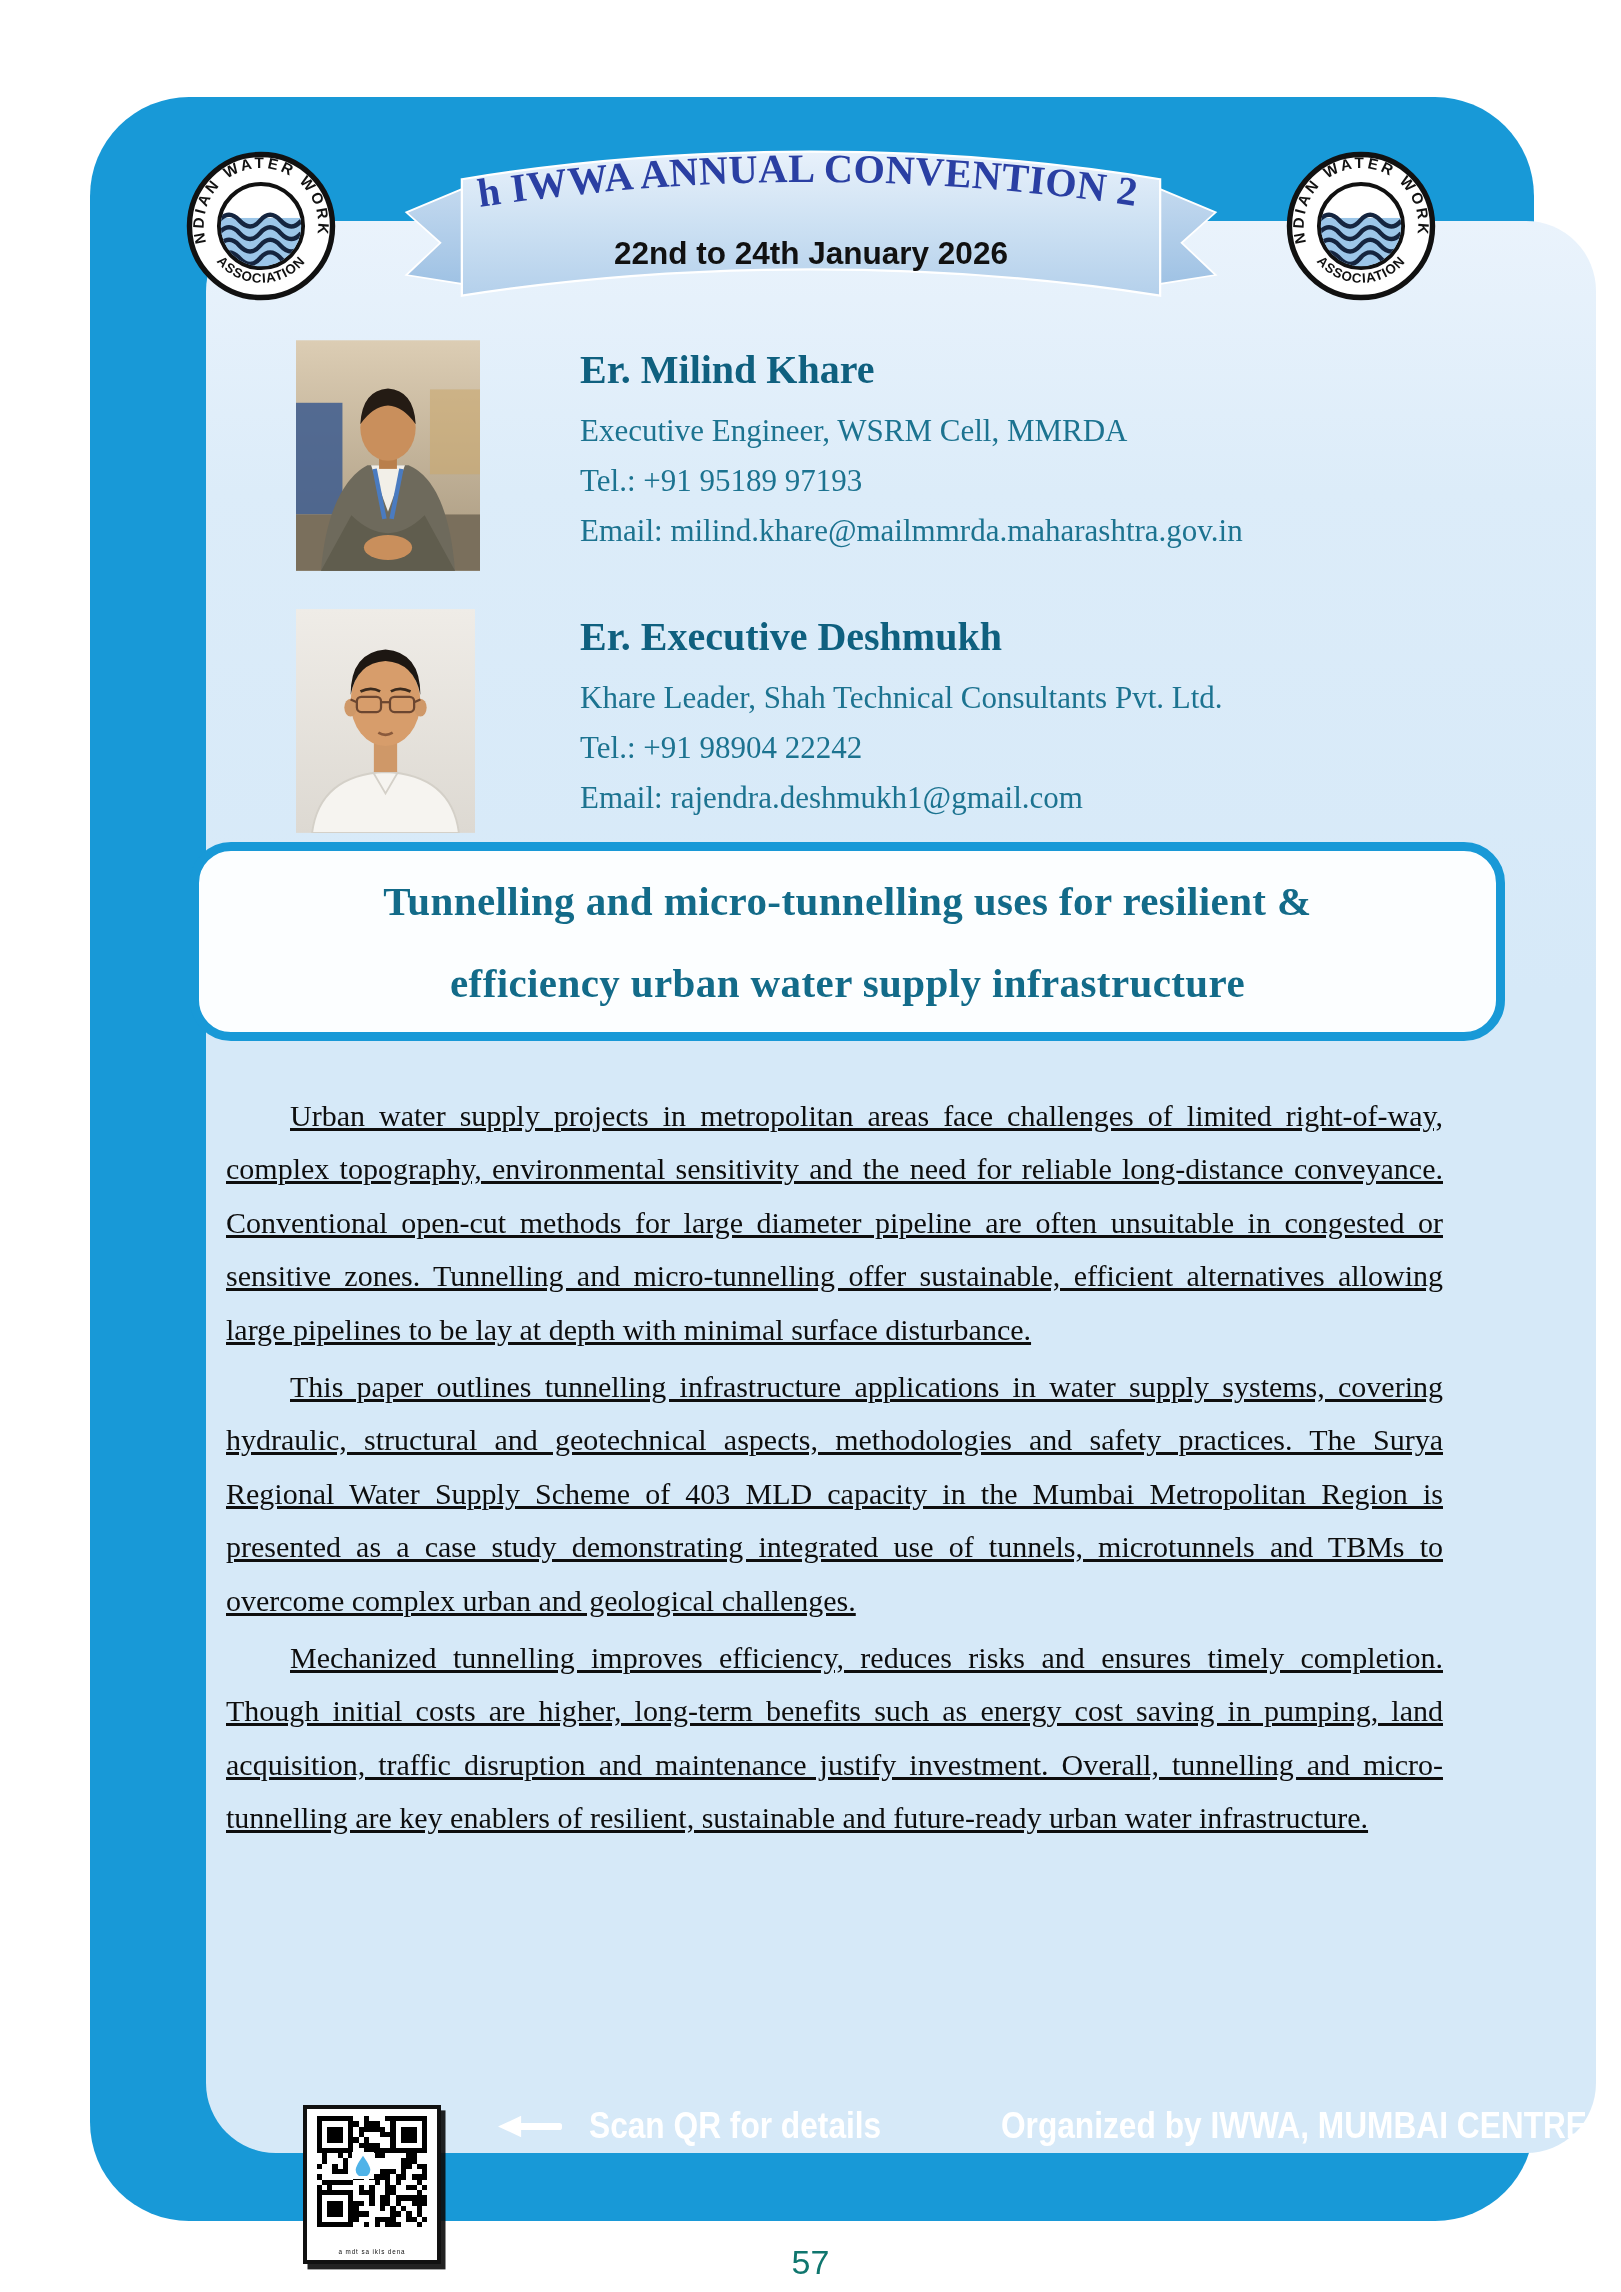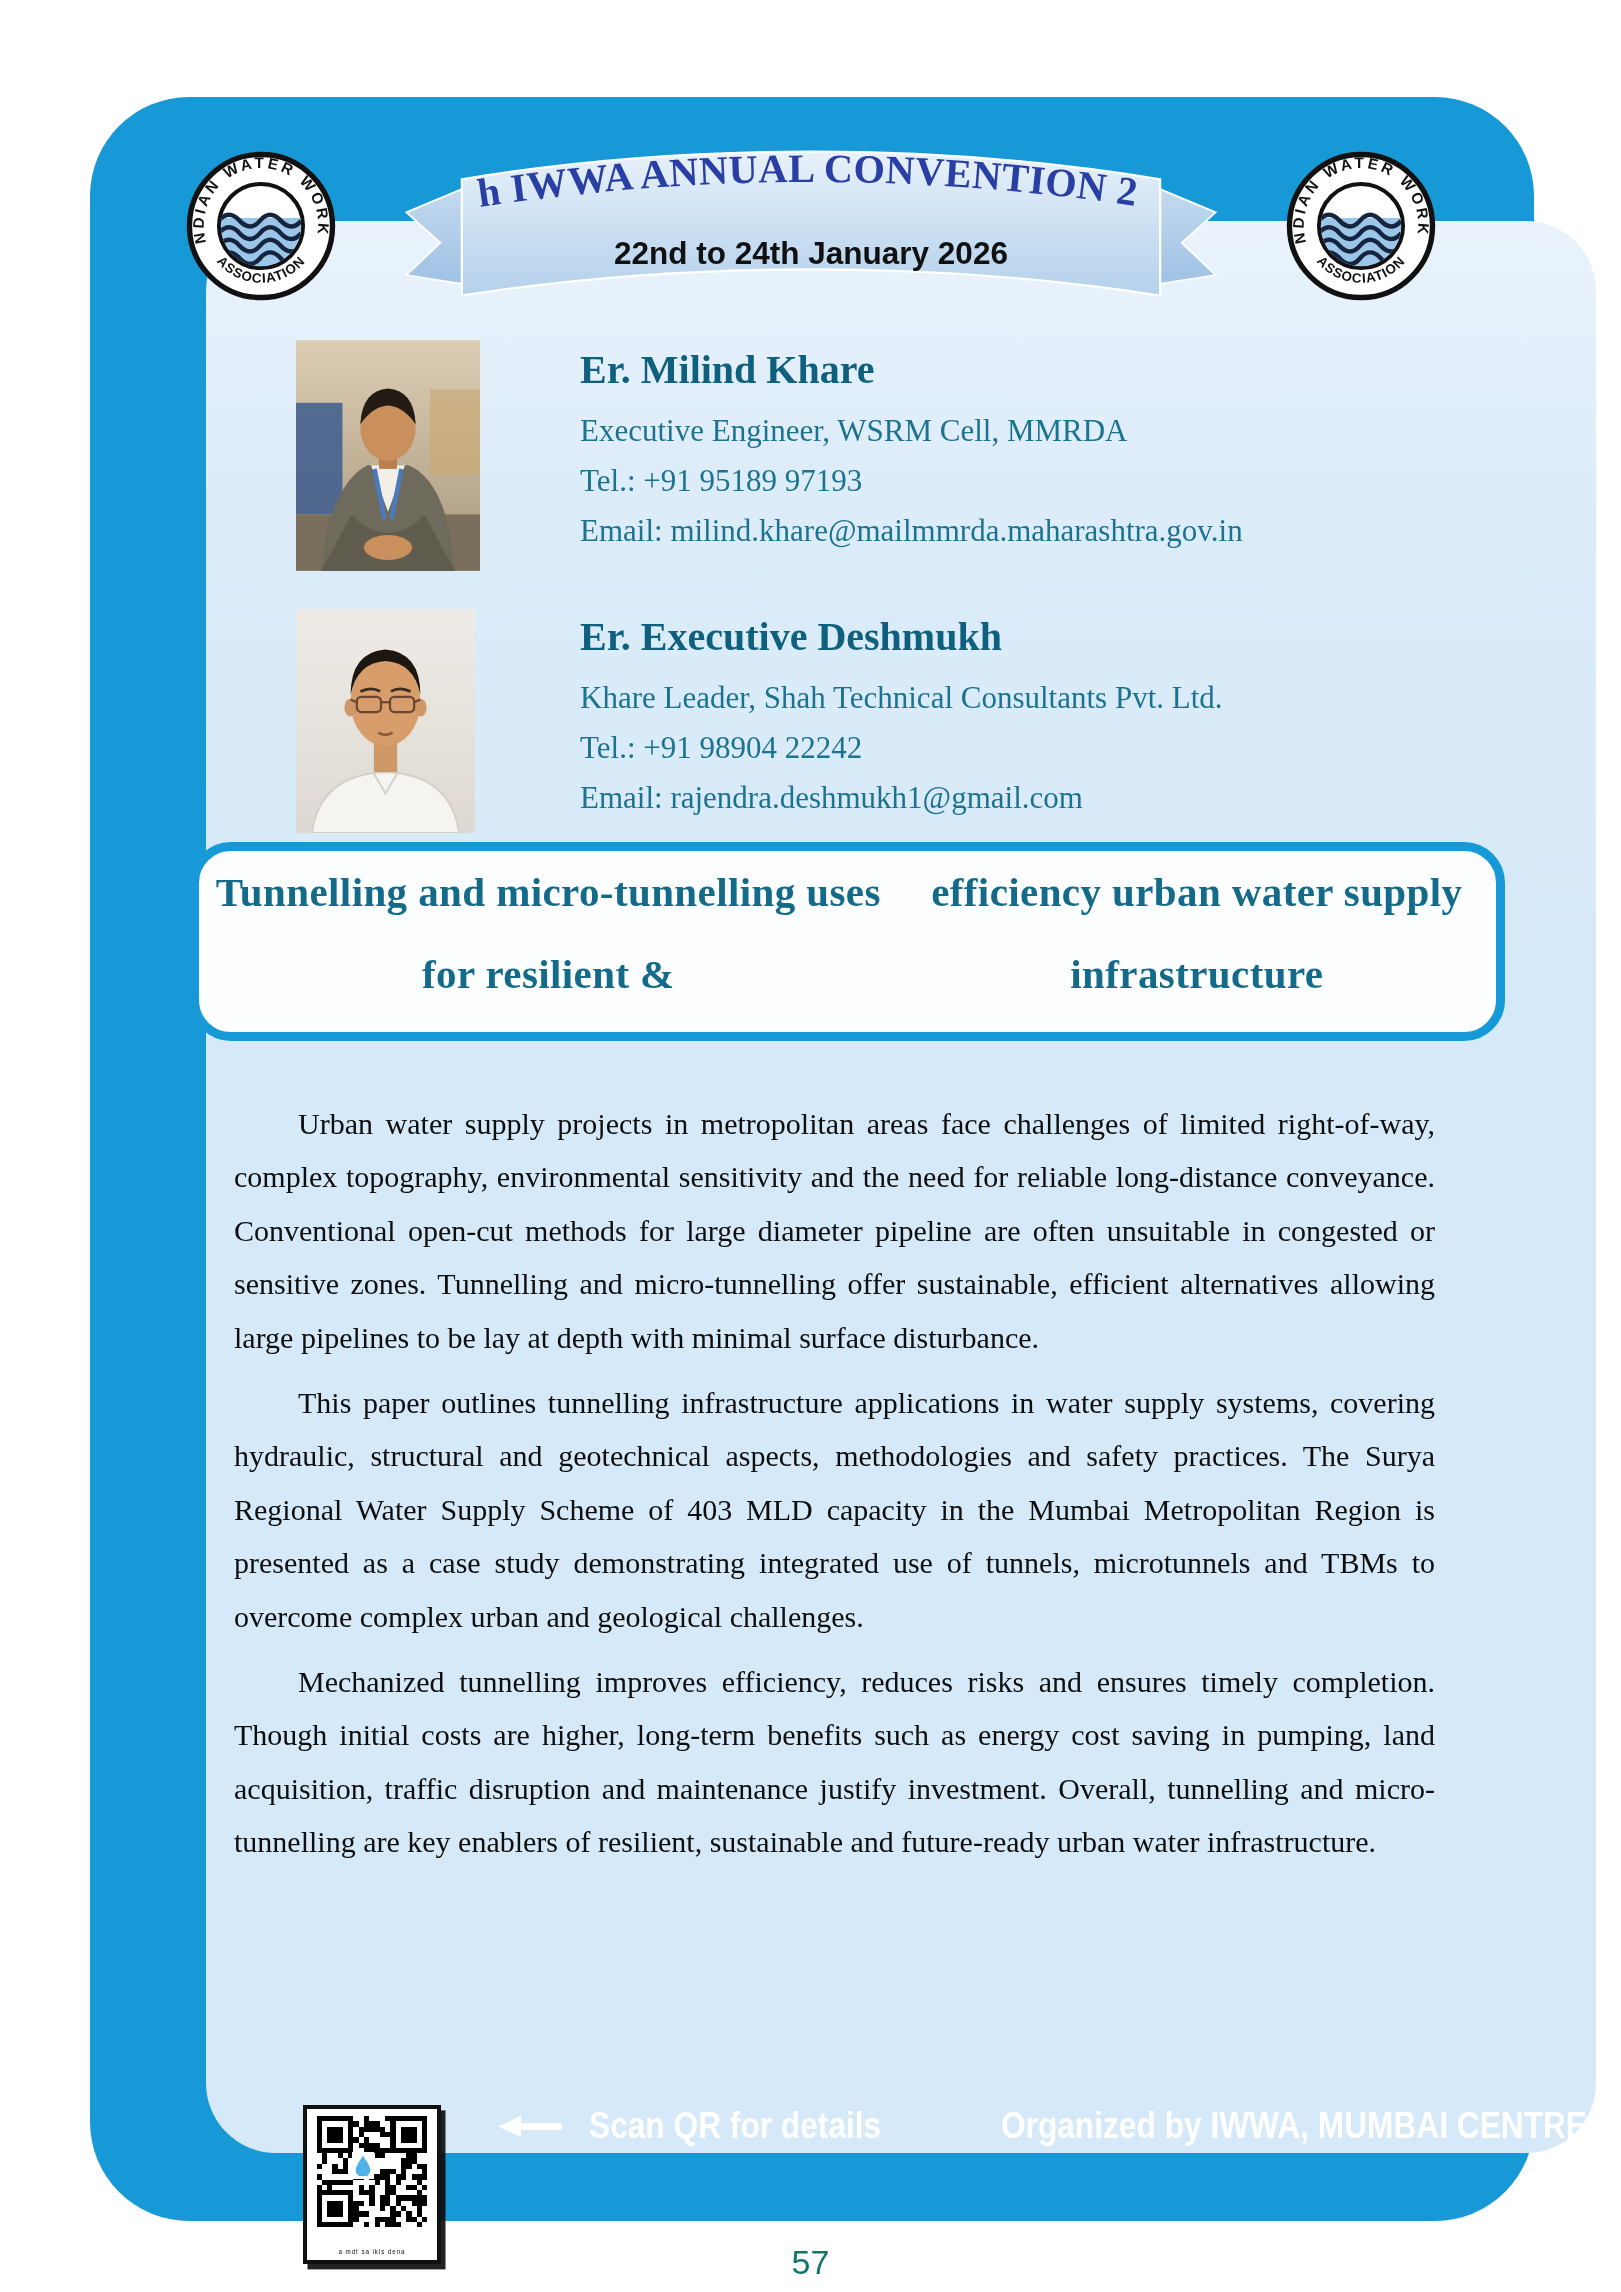--- a/index.html
+++ b/index.html
@@ -20,27 +20,27 @@
   .photo svg{display:block;}
   .photo1{left:296px;top:340px;width:184px;height:231px;}
   .photo2{left:296px;top:609px;width:179px;height:224px;}
   .author-block{position:absolute;left:580px;width:860px;}
   .author1{top:346px;}  .author2{top:613px;}
   .author-name{font:700 40px "Liberation Serif",serif;color:#0f607f;margin:0 0 12.5px 0;}
   .author-line{font:400 31px "Liberation Serif",serif;color:#1c7390;line-height:1.62;}
   
   .title-box{position:absolute;left:190px;top:842px;width:1315px;height:199px;
         background:#fcfeff;border:9.9px solid #1899d7;border-radius:41px;
-        box-sizing:border-box;display:flex;flex-direction:row;justify-content:center;}
+        box-sizing:border-box;display:flex;flex-direction:column;justify-content:center;}
   .title-line{font:700 41px "Liberation Serif",serif;color:#136b89;text-align:center;
         line-height:82px;letter-spacing:0.4px;}
   
   .abstract{position:absolute;left:222px;top:1085px;width:1225px;color:#0e0e0e;}
-  .abstract p{margin:12px;font:400 30px "Liberation Serif",serif;line-height:1.78;
-        text-align:justify;text-indent:64px;}
+  .abstract p{margin:4px;font:400 30px "Liberation Serif",serif;line-height:1.78;
+        text-align:justify;text-indent:64px;text-decoration:underline;}
   
   .footer-row{position:absolute;left:498px;top:2094px;width:1007px;height:64px;
         display:flex;align-items:center;justify-content:space-between;color:#ffffff;}
   .scan-group{display:flex;align-items:center;gap:27px;}
   .arrow-icon svg{display:block;}
   .footer-label{display:inline-block;font:700 36px "Liberation Sans",sans-serif;
         transform:scaleX(.88);transform-origin:left center;white-space:nowrap;}
   .organizer-label{display:inline-block;font:700 36px "Liberation Sans",sans-serif;
         transform:scaleX(.88);transform-origin:right center;white-space:nowrap;}
   

